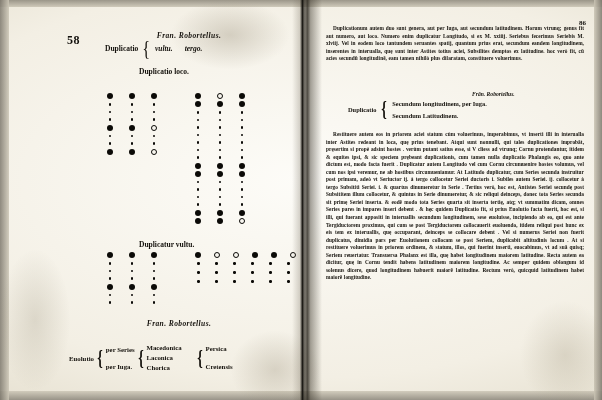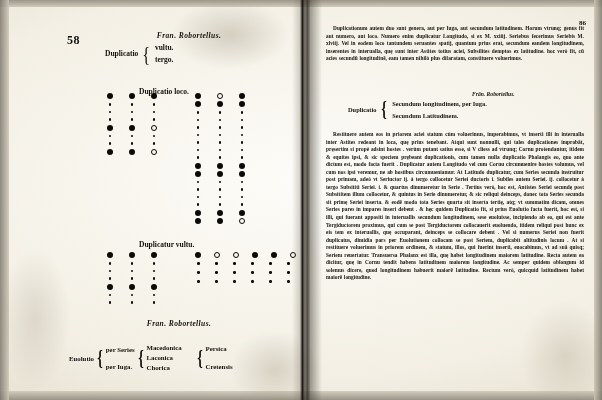--- a/index.html
+++ b/index.html
@@ -54,21 +54,21 @@
   .hdr-top{left:120px;top:24px;width:120px;}
   .hdr-bot{left:110px;top:312px;width:120px;}
 
   
   .brace-grp{position:absolute;display:flex;align-items:center;}
   .brace-lbl{font-size:7.5px;font-weight:bold;color:#15120d;}
   .brace-mark{
     font-size:22px;line-height:10px;color:#15120d;margin:0 3px;font-weight:400;
     font-family:"Liberation Serif",serif;transform:scaleX(.75);
   }
-  .brace-items{display:flex;flex-direction:column;gap:3px;}
+  .brace-items{display:flex;gap:12px;font-style:italic;}
   .brace-items span{font-size:7.5px;font-weight:bold;color:#15120d;}
 
   .cap{position:absolute;font-size:7.5px;font-weight:bold;color:#15120d;}
 
   
   .dotfield{position:absolute;}
   .dotcol{position:absolute;display:flex;flex-direction:column;align-items:center;}
   .dot{border-radius:50%;background:#0b0a07;}
   .dot.big{width:6px;height:6px;}
   .dot.sm{width:2.5px;height:2.5px;}
@@ -128,21 +128,21 @@
 
     <div class="brace-grp" style="left:96px;top:36px;">
       <span class="brace-lbl">Duplicatio</span>
       <span class="brace-mark">{</span>
       <span class="brace-items">
         <span>vultu.</span>
         <span>tergo.</span>
       </span>
     </div>
 
-    <div class="cap" style="left:130px;top:80px;">Duplicatio loco.</div>
+    <div class="cap" style="left:130px;top:60px;">Duplicatio loco.</div>
 
     <div class="dotfield">
 
       <div class="dotcol" style="left:98px;top:86px;">
         <div class="dot big" style="margin-bottom:4px;"></div>
         <div class="dot sm" style="margin-bottom:5px;"></div>
         <div class="dot sm" style="margin-bottom:5px;"></div>
         <div class="dot sm" style="margin-bottom:4px;"></div>
         <div class="dot big" style="margin-bottom:4px;"></div>
         <div class="dot sm" style="margin-bottom:5px;"></div>

